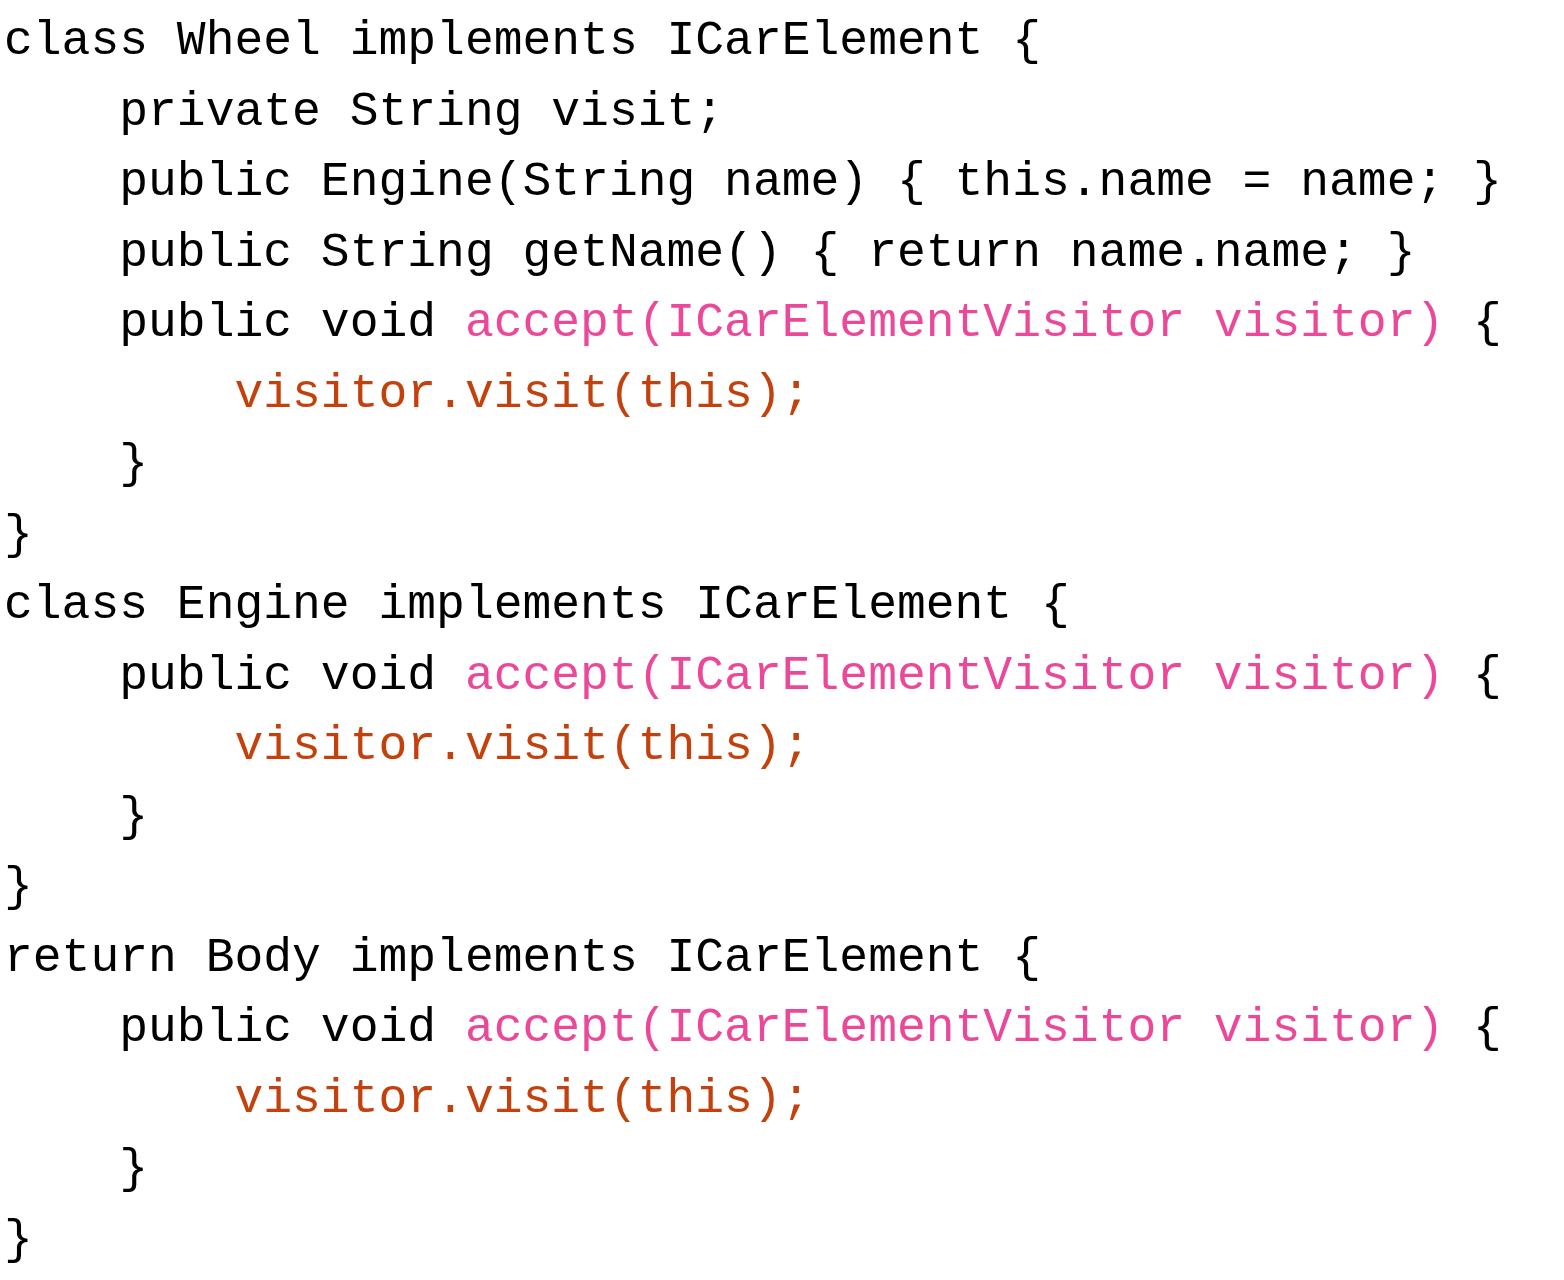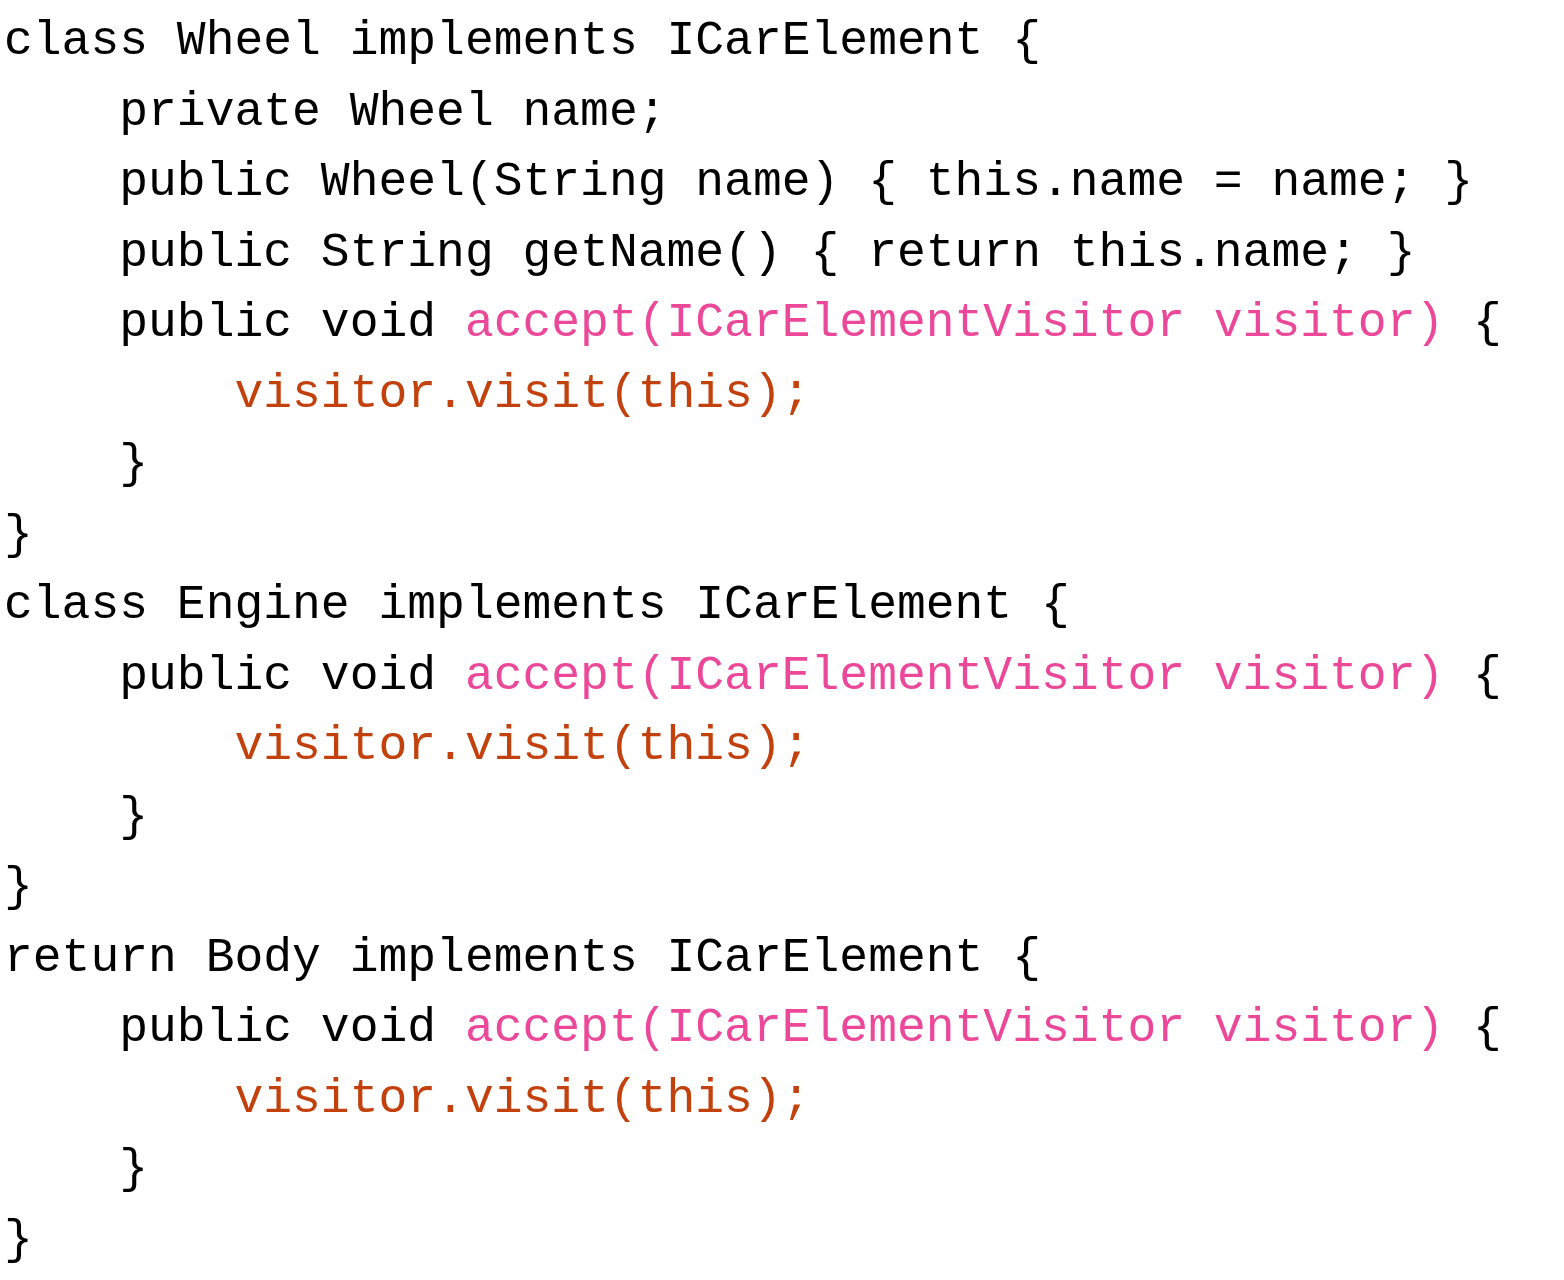--- a/index.html
+++ b/index.html
@@ -46,23 +46,23 @@
   .tok { white-space: pre; font-family: inherit; font-size: inherit; }
   .tok-plain  { color: #000000; }
   .tok-sig    { color: #ec4899; }
   .tok-call   { color: #c2410c; }
 </style>
 </head>
 <body>
 
 <div id="code-block">
     <div class="code-line"><span class="tok tok-plain">class Wheel implements ICarElement {</span></div>
-    <div class="code-line"><span class="tok tok-plain">    private Wheel name;</span></div>
-    <div class="code-line"><span class="tok tok-plain">    public Wheel(String name) { this.name = name; }</span></div>
-    <div class="code-line"><span class="tok tok-plain">    public String getName() { return this.name; }</span></div>
+    <div class="code-line"><span class="tok tok-plain">    private String visit;</span></div>
+    <div class="code-line"><span class="tok tok-plain">    public Engine(String name) { this.name = name; }</span></div>
+    <div class="code-line"><span class="tok tok-plain">    public String getName() { return name.name; }</span></div>
     <div class="code-line"><span class="tok tok-plain">    public void </span><span class="tok tok-sig">accept(ICarElementVisitor visitor)</span><span class="tok tok-plain"> {</span></div>
     <div class="code-line"><span class="tok tok-plain">        </span><span class="tok tok-call">visitor.visit(this);</span></div>
     <div class="code-line"><span class="tok tok-plain">    }</span></div>
     <div class="code-line"><span class="tok tok-plain">}</span></div>
     <div class="code-line"><span class="tok tok-plain">class Engine implements ICarElement {</span></div>
     <div class="code-line"><span class="tok tok-plain">    public void </span><span class="tok tok-sig">accept(ICarElementVisitor visitor)</span><span class="tok tok-plain"> {</span></div>
     <div class="code-line"><span class="tok tok-plain">        </span><span class="tok tok-call">visitor.visit(this);</span></div>
     <div class="code-line"><span class="tok tok-plain">    }</span></div>
     <div class="code-line"><span class="tok tok-plain">}</span></div>
     <div class="code-line"><span class="tok tok-plain">return Body implements ICarElement {</span></div>

